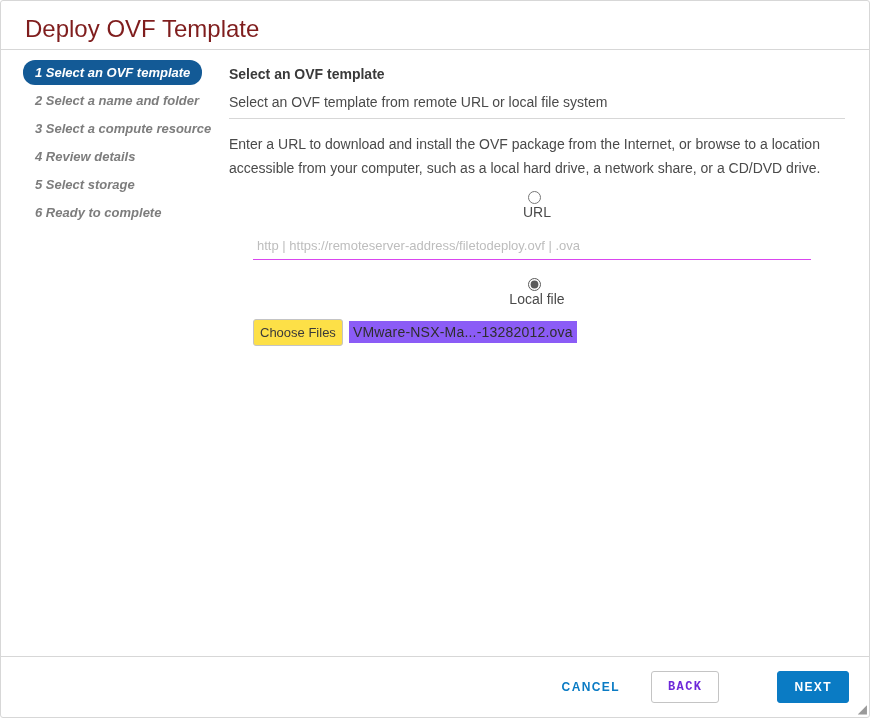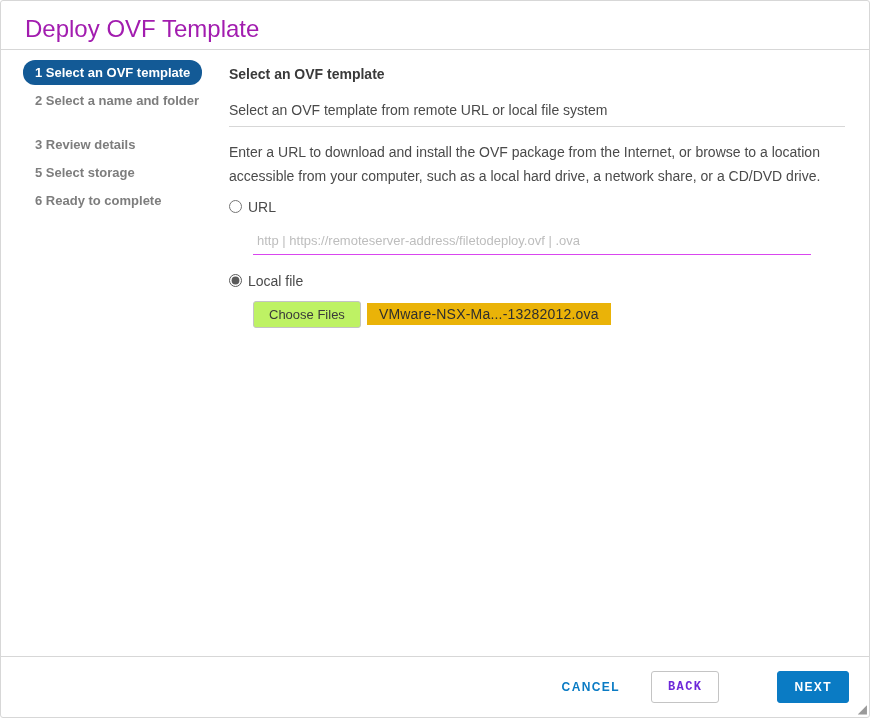--- a/index.html
+++ b/index.html
@@ -18,32 +18,33 @@
     width: 870px;
     height: 718px;
     border: 1px solid #d7d7d7;
     border-radius: 3px;
     position: relative;
     background: #fff;
   }
   .dialog-title {
     font-size: 24px;
     font-weight: 300;
-    color: #a21caf;
+    color: #7f1d1d;
     padding: 14px 24px 6px 24px;
     border-bottom: 1px solid #d7d7d7;
     margin: 0 0px;
   }
   .body {
     display: flex;
     padding: 0;
   }
   .sidebar {
     width: 226px;
     padding: 10px 0 0 22px;
+    font-style: italic;
   }
   .step {
     font-size: 13px;
     color: #7d7d7d;
     padding: 5px 12px;
     margin-bottom: 3px;
     border-radius: 12px;
     display: inline-block;
     font-weight: 600;
     white-space: nowrap;
@@ -53,41 +54,42 @@
     color: #fff;
     font-weight: 700;
   }
   .content {
     flex: 1;
     padding: 16px 24px 0 2px;
   }
   .content-title {
     font-weight: 700;
     color: #3a3a3a;
-    margin-bottom: 20px;
+    margin-bottom: 12px;
   }
   .content-sub {
     color: #4a4a4a;
     margin-bottom: 8px;
   }
   .hr {
     border: none;
     border-top: 1px solid #d7d7d7;
     margin: 8px 0 14px 0;
   }
   .instr {
     color: #4a4a4a;
     line-height: 1.7;
     margin-bottom: 10px;
   }
   .radio-row {
     display: flex;
     align-items: center;
     margin: 4px 0 12px 0;
     color: #4a4a4a;
+    flex-direction: column;
   }
   .radio-row input[type="radio"] {
     margin: 0 6px 0 0;
     accent-color: #5a5a5a;
   }
   .url-input {
     width: 558px;
     margin-left: 24px;
     padding: 6px 4px;
     border: none;
@@ -99,31 +101,31 @@
   }
   .url-input::placeholder { color: #bdbdbd; }
   .file-row {
     margin-left: 24px;
     display: flex;
     align-items: center;
     gap: 6px;
     margin-top: 4px;
   }
   .choose-btn {
-    background: #bef264;
+    background: #fde047;
     border: 1px solid #c4c4c4;
     border-radius: 3px;
-    padding: 5px 15px;
+    padding: 5px 6px;
     font-size: 13px;
     color: #3a3a3a;
     cursor: pointer;
   }
   .chosen-file {
-    background: #eab308;
-    padding: 3px 12px;
+    background: #8b5cf6;
+    padding: 3px 4px;
     color: #2e2e2e;
     letter-spacing: 0.2px;
   }
   .footer {
     position: absolute;
     bottom: 0;
     left: 0;
     right: 0;
     border-top: 1px solid #d7d7d7;
     display: flex;
@@ -175,22 +177,22 @@
 
 <div class="dialog">
 
   <div class="dialog-title">Deploy OVF Template</div>
 
   <div class="body">
 
     <div class="sidebar">
       <div class="step active">1 Select an OVF template</div><br>
       <div class="step">2 Select a name and folder</div><br>
-      <br>
-      <div class="step">3 Review details</div><br>
+      <div class="step">3 Select a compute resource</div><br>
+      <div class="step">4 Review details</div><br>
       <div class="step">5 Select storage</div><br>
       <div class="step">6 Ready to complete</div>
     </div>
 
     <div class="content">
       <div class="content-title">Select an OVF template</div>
       <div class="content-sub">Select an OVF template from remote URL or local file system</div>
       <hr class="hr">
       <div class="instr">Enter a URL to download and install the OVF package from the Internet, or browse to a location accessible from your computer, such as a local hard drive, a network share, or a CD/DVD drive.</div>
 

